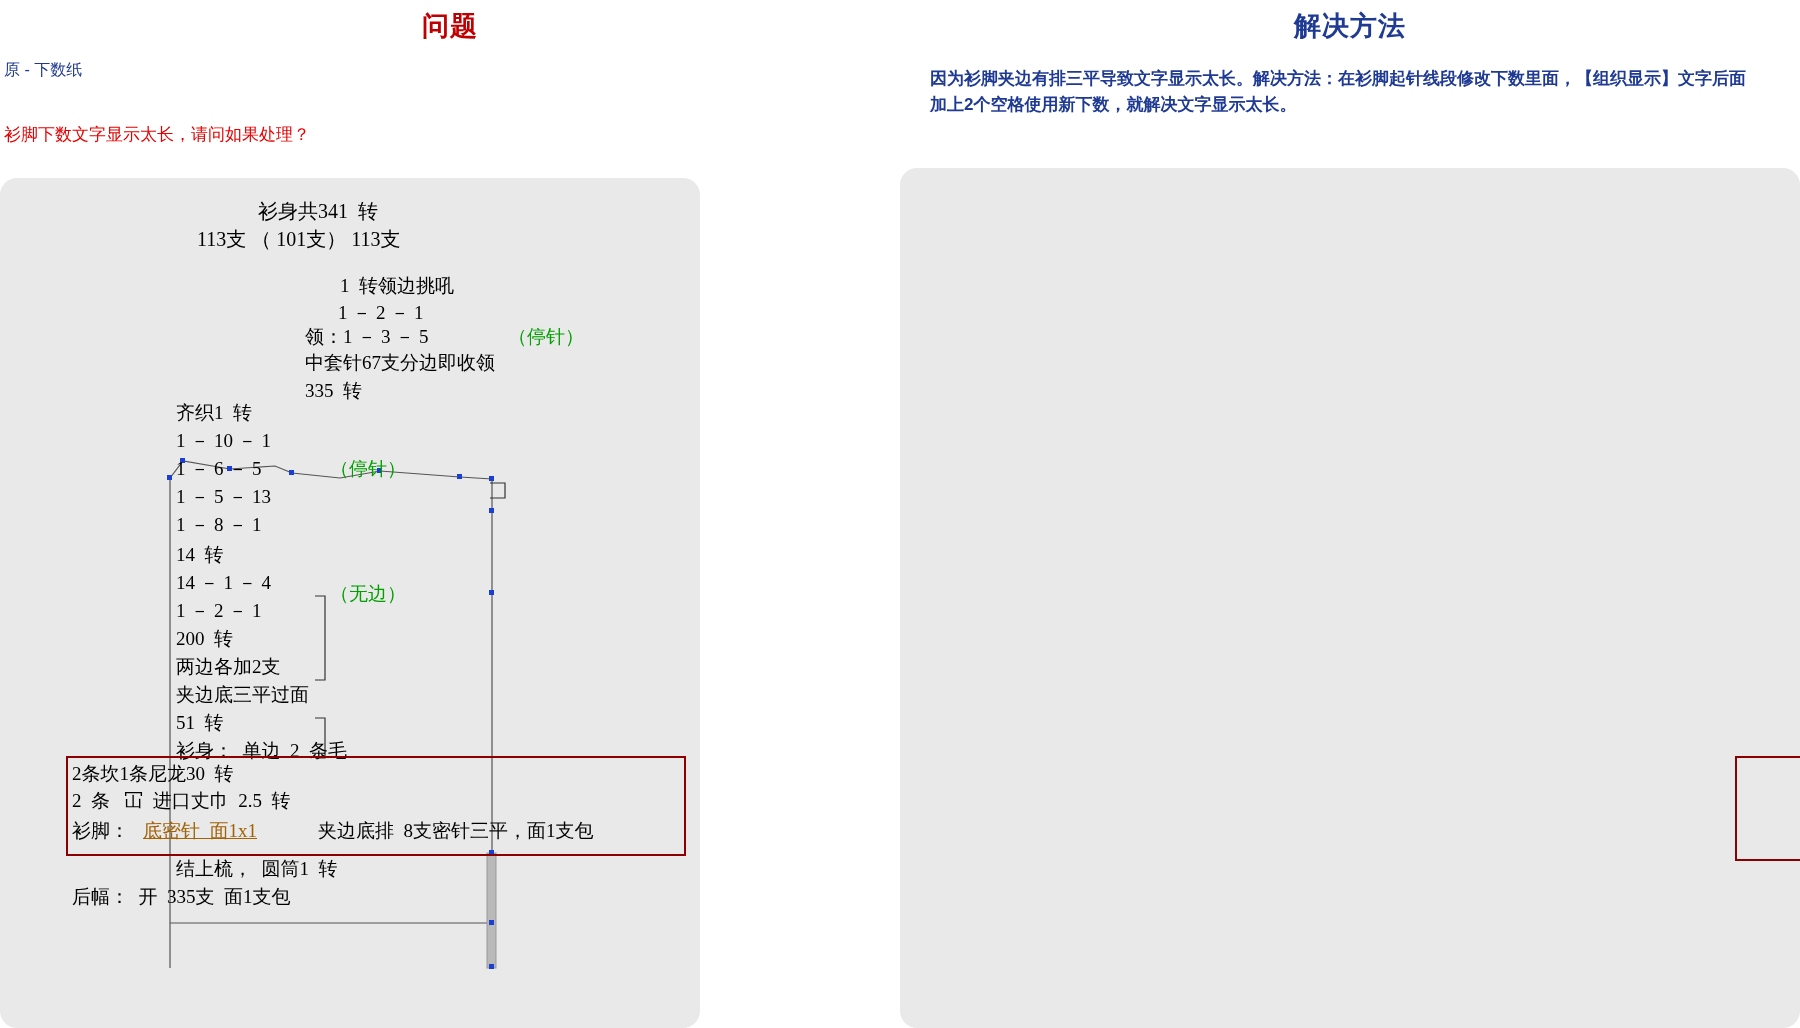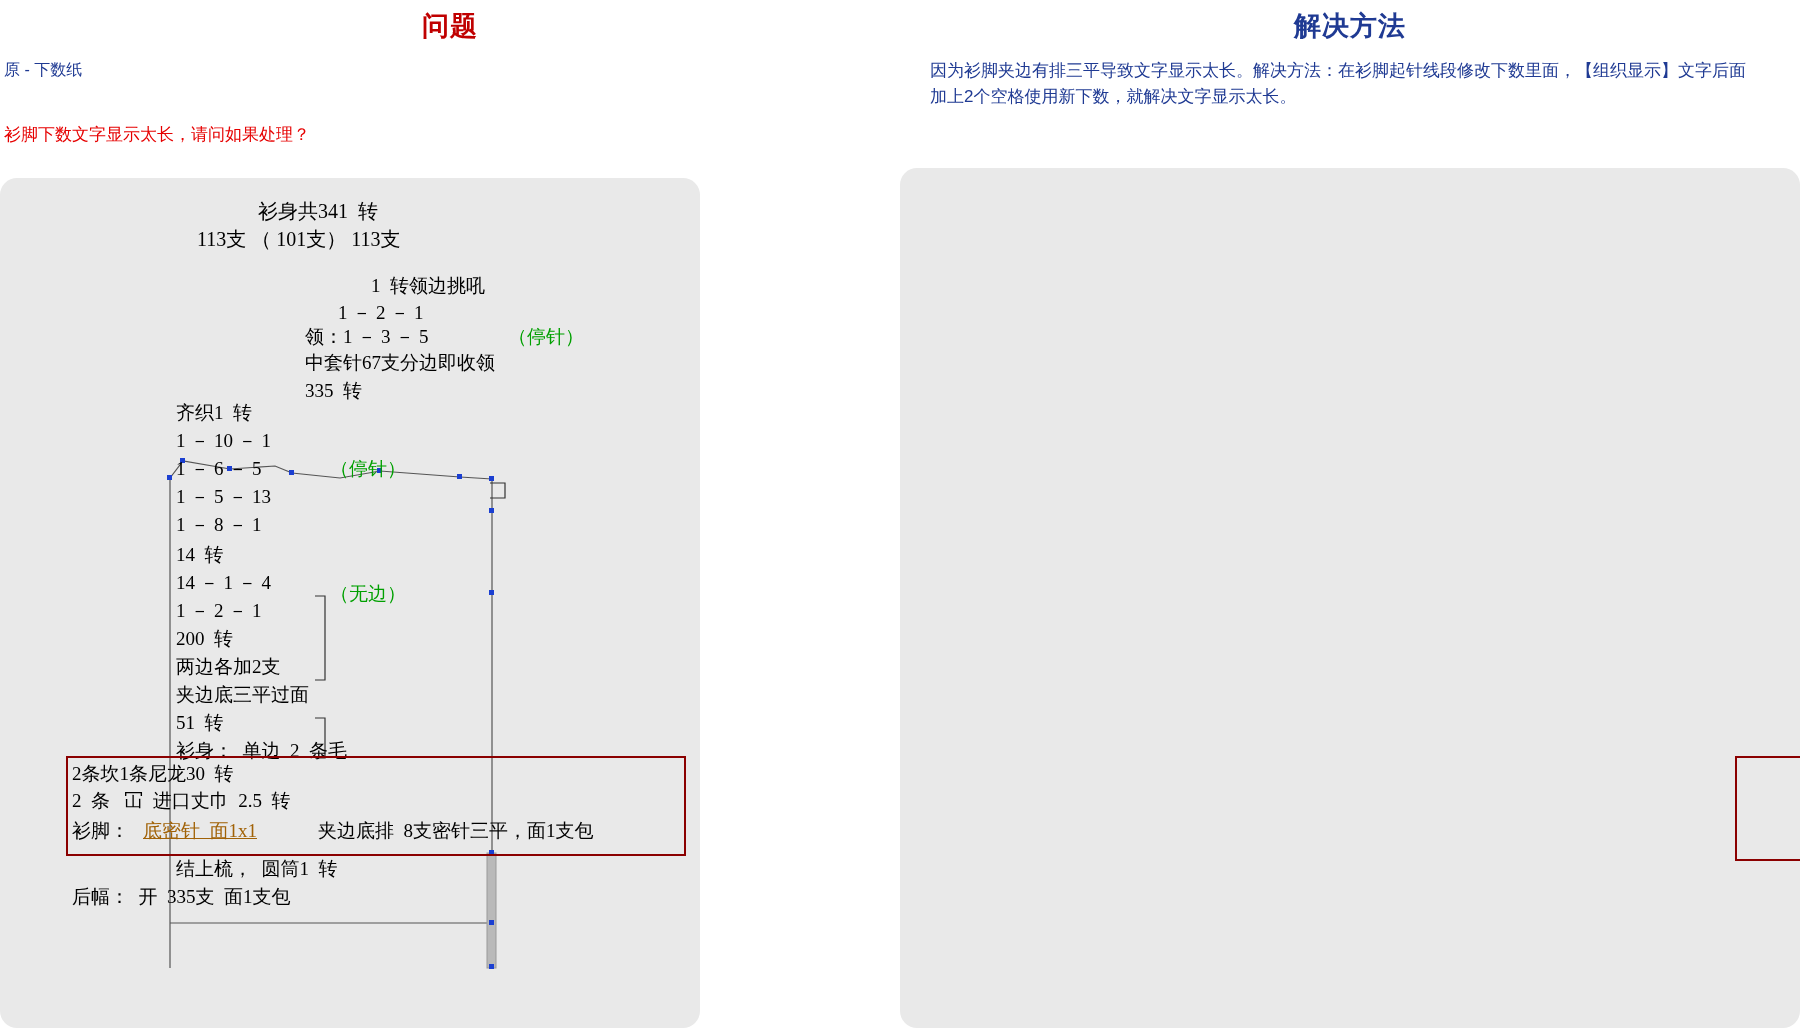--- a/index.html
+++ b/index.html
@@ -34,23 +34,24 @@
   .question{
     color:#e60000;
     font-size:17px;
     margin-left:4px;
     margin-top:42px;
   }
   .answer{
     color:#1f3a93;
     font-size:17px;
     margin-left:30px;
-    margin-top:14px;
+    margin-top:22px;
     width:830px;
     line-height:1.55;
+    font-weight:bold;
   }
 
   .diagram{
     position:absolute;
     background:#e9e9e9;
     overflow:hidden;
     border-radius:17px;
   }
   .diagram-left{left:0;top:178px;width:700px;height:850px;}
   .diagram-right{left:0;top:168px;width:900px;height:860px;}
@@ -104,21 +105,21 @@
         <rect x="489" y="786" width="5" height="5"></rect>
       </g>
       <path d="M490,305 L505,305 L505,320 L490,320" fill="none" stroke="#333" stroke-width="1.2"></path>
       <path d="M315,418 L325,418 L325,502 L315,502" fill="none" stroke="#333" stroke-width="1.2"></path>
       <path d="M315,540 L325,540 L325,580 L315,580" fill="none" stroke="#333" stroke-width="1.2"></path>
     </svg>
 
     <div class="dtext big" style="left:258px;top:20px;">衫身共341  转</div>
     <div class="dtext big" style="left:197px;top:48px;">113支 （ 101支） 113支</div>
 
-    <div class="dtext" style="left:340px;top:95px;margin-left:31px;">1  转领边挑吼</div>
+    <div class="dtext" style="left:340px;top:95px;">1  转领边挑吼</div>
     <div class="dtext" style="left:338px;top:122px;">1 － 2 － 1</div>
     <div class="dtext" style="left:305px;top:146px;">领：1 － 3 － 5</div>
     <div class="dtext green" style="left:508px;top:146px;">（停针）</div>
 
     <div class="dtext" style="left:305px;top:172px;">中套针67支分边即收领</div>
     <div class="dtext" style="left:305px;top:200px;">335  转</div>
 
     <div class="dtext" style="left:176px;top:222px;">齐织1  转</div>
     <div class="dtext" style="left:176px;top:250px;">1 － 10 － 1</div>
     <div class="dtext" style="left:176px;top:278px;">1 － 6 － 5</div>

